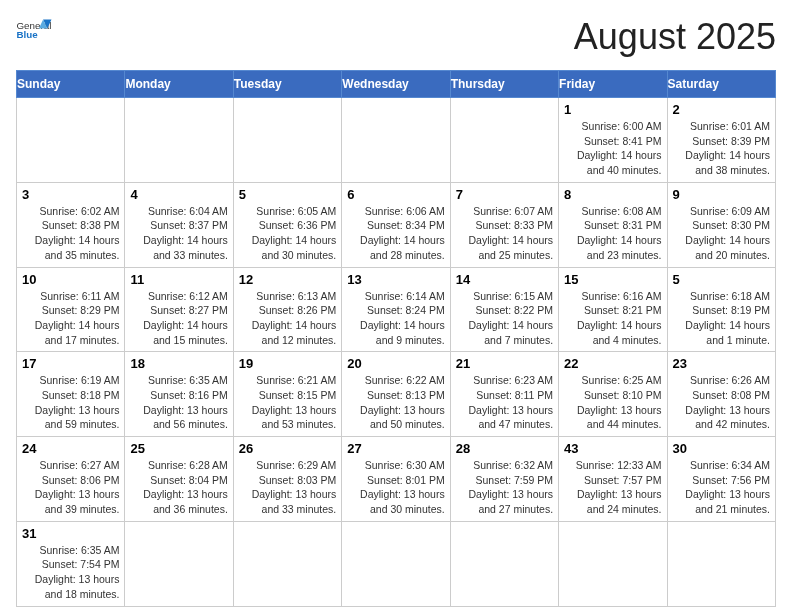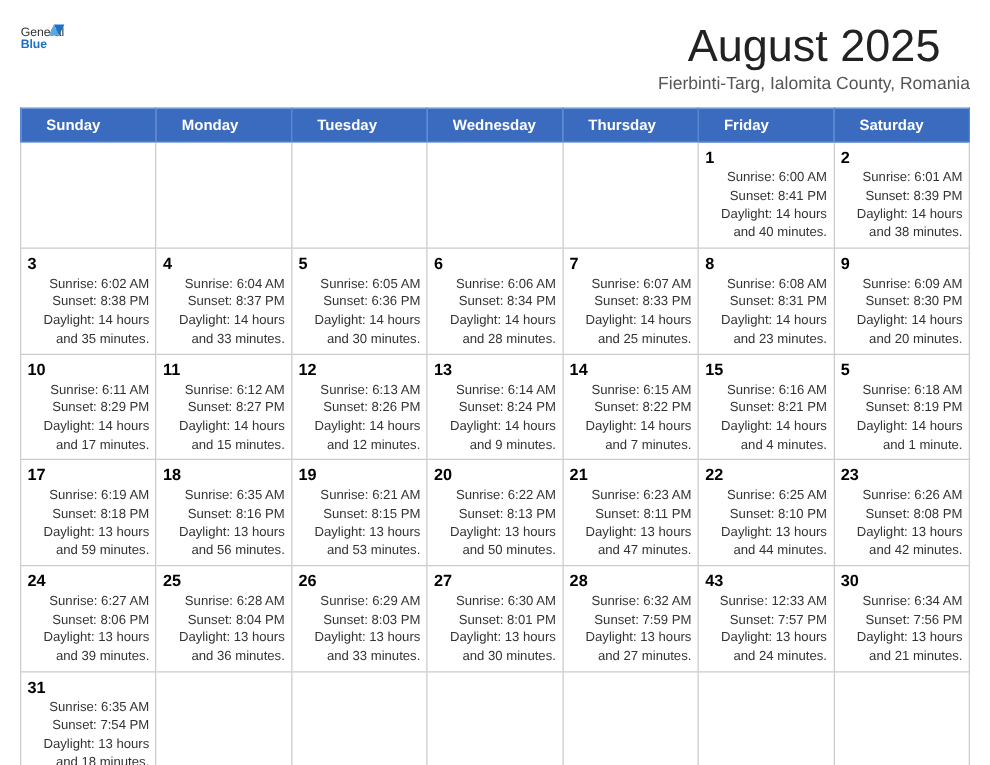--- a/index.html
+++ b/index.html
@@ -19,40 +19,40 @@
     .logo {
       display: flex;
       align-items: center;
       gap: 4px;
     }
     .logo-icon {
       width: 36px;
       height: 28px;
     }
     .title-block {
-      text-align: center;
+      text-align: left;
     }
     .main-title {
       font-size: 36px;
       font-weight: normal;
       color: #222;
     }
     .subtitle {
       font-size: 14px;
       color: #555;
     }
     table {
       width: 100%;
       border-collapse: collapse;
       font-size: 11px;
     }
     thead tr th {
       background-color: #3a6bbf;
       color: #fff;
-      padding: 6px 20px;
+      padding: 6px 0;
       text-align: left;
       font-size: 12px;
       border: 1px solid #5588d0;
     }
     tbody tr td {
       border: 1px solid #ccc;
       vertical-align: top;
       padding: 4px 5px;
       height: 80px;
       width: calc(100% / 7);
@@ -80,21 +80,20 @@
   <div class="logo">
     <svg class="logo-icon" viewBox="0 0 50 40">
       <text x="0" y="18" font-size="14" fill="#333" font-family="Arial" font-weight="normal">General</text>
       <text x="0" y="32" font-size="14" fill="#1a73c6" font-family="Arial" font-weight="bold">Blue</text>
       <polygon points="38,5 50,5 44,18" fill="#1a73c6"></polygon>
       <polygon points="38,5 44,18 32,18" fill="#5aaae0"></polygon>
     </svg>
   </div>
   <div class="title-block">
     <div class="main-title">August 2025</div>
-    <div class="subtitle">Fierbinti-Targ, Ialomita County, Romania</div>
   </div>
 </div>
 
 <table>
   <thead>
     <tr>
     <th>Sunday</th>
         <th>Monday</th>
         <th>Tuesday</th>
         <th>Wednesday</th>

